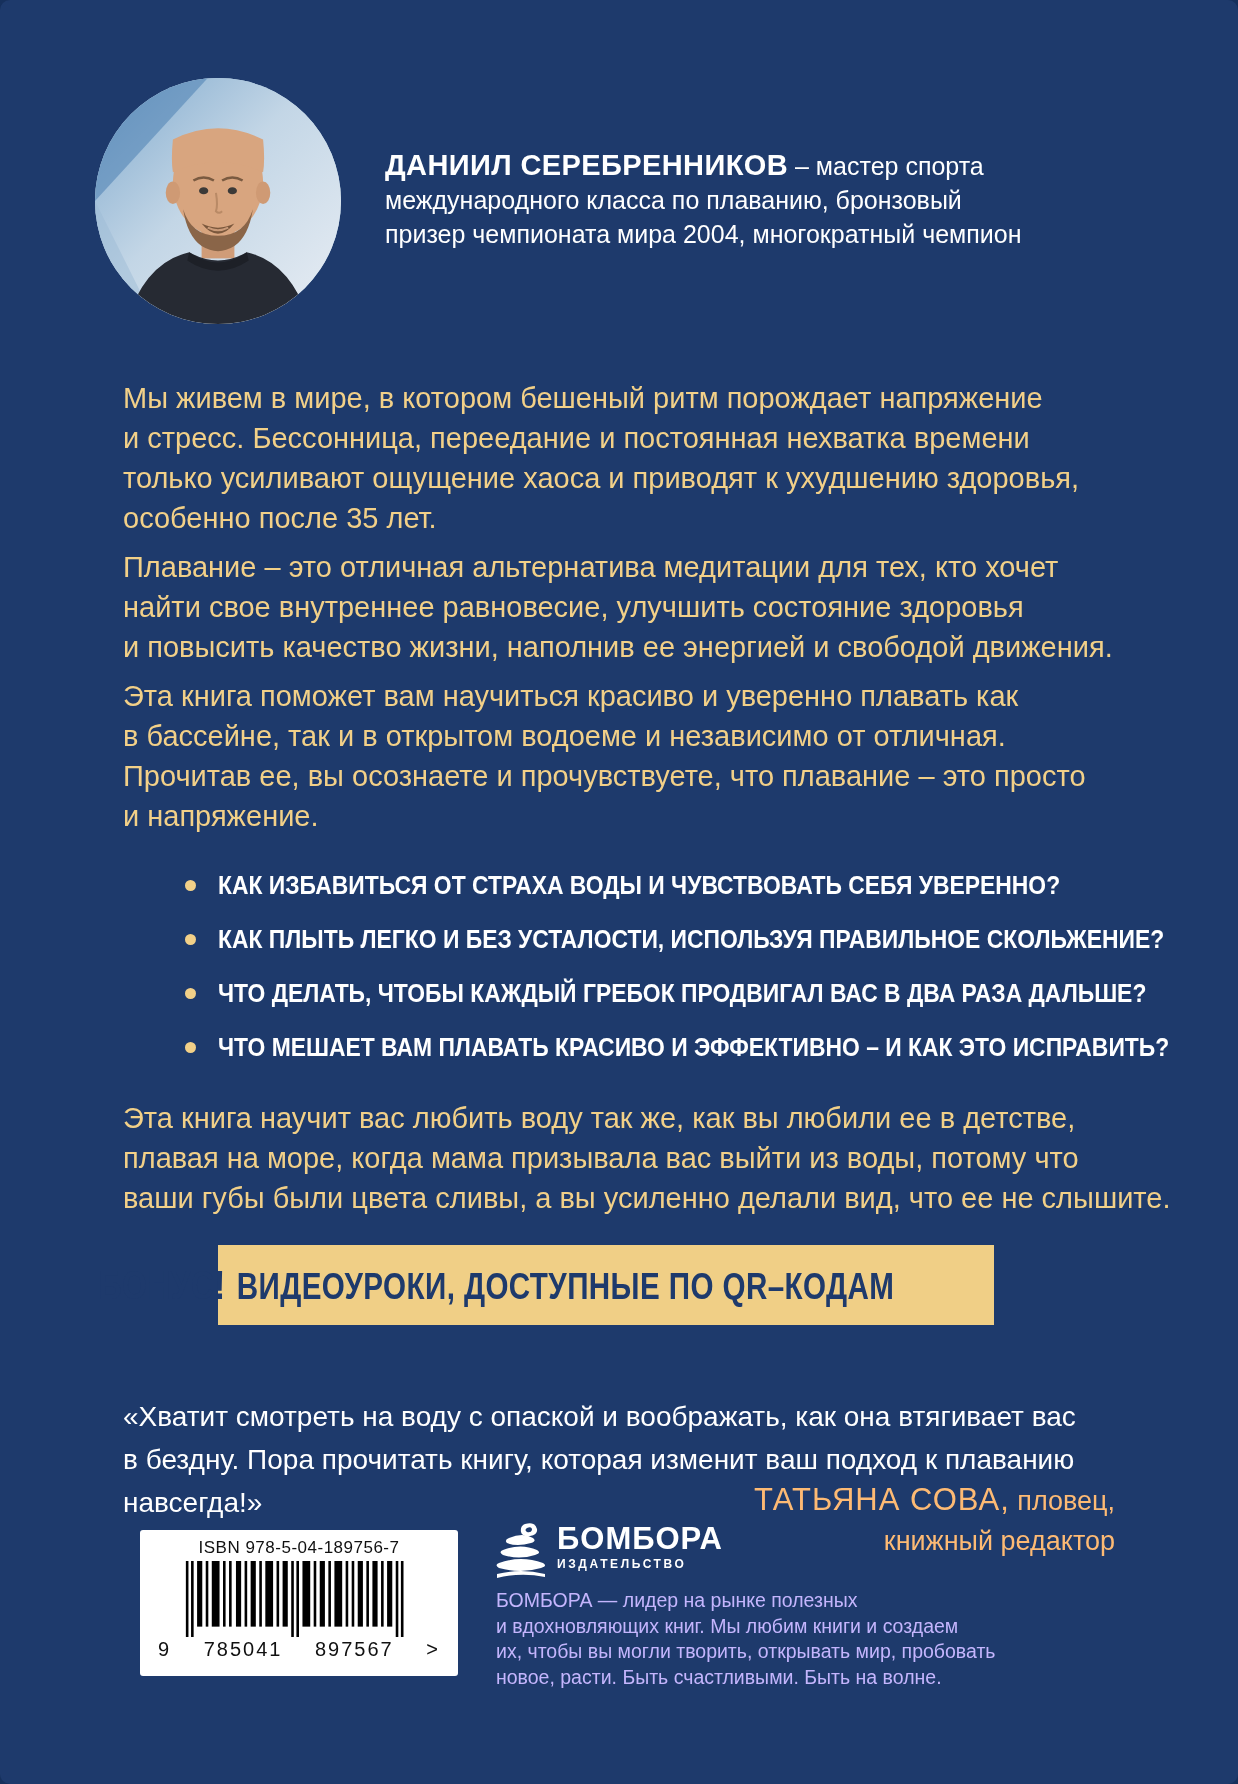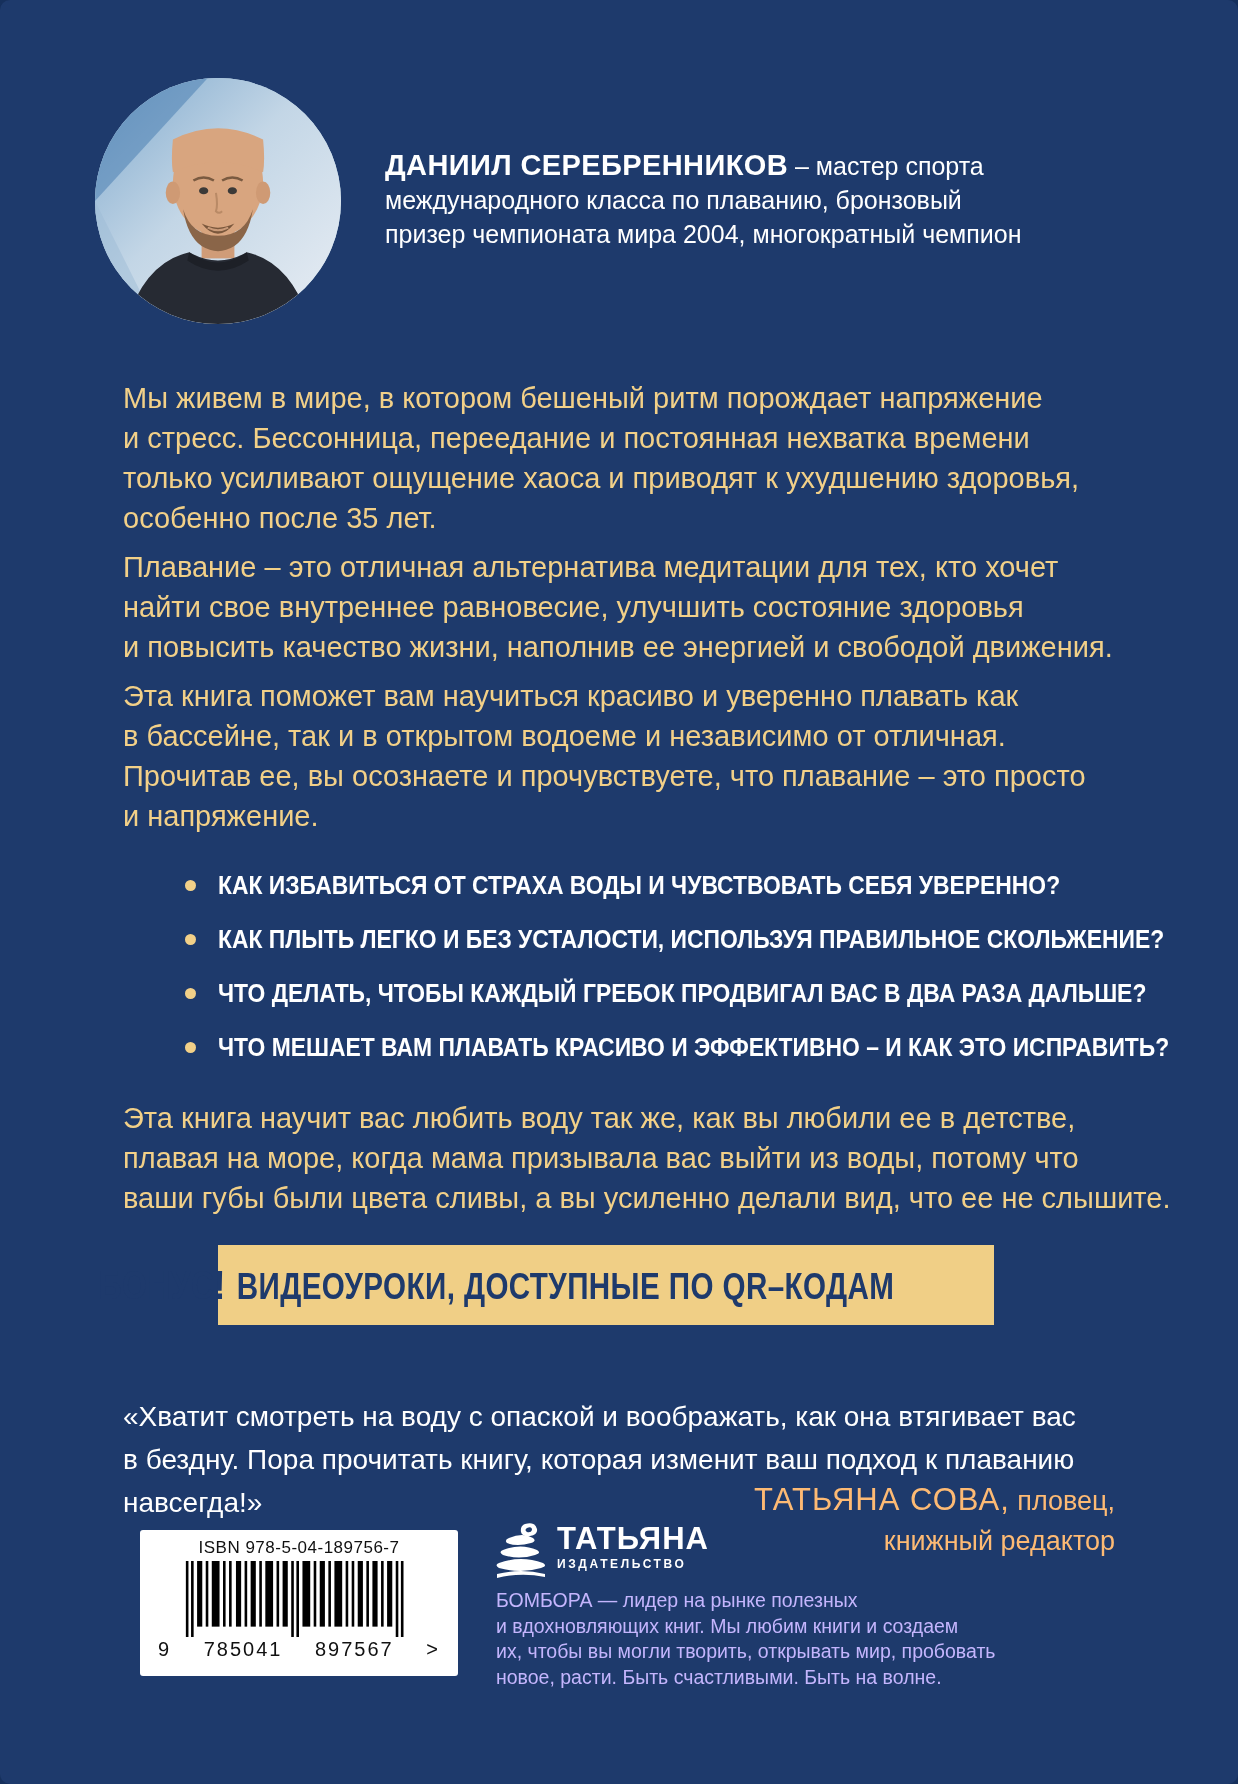--- a/index.html
+++ b/index.html
@@ -246,21 +246,21 @@
     <svg class="logo-icon" viewBox="0 0 52 58">
       <g fill="#ffffff">
         <path d="M30 2 q10 -3 12 5 q1 6 -7 7 q-8 1 -9 -4 q-1 -6 4 -8 M32 6 q-3 2 0 4 q4 1 5 -2 q0 -4 -5 -2"></path>
         <path d="M14 16 q14 -6 24 0 q4 3 -2 5 q-14 4 -24 0 q-3 -3 2 -5"></path>
         <path d="M8 28 q18 -7 34 0 q5 3 -2 5 q-16 5 -32 0 q-5 -3 0 -5"></path>
         <path d="M4 41 q22 -8 44 0 q5 3 -2 5 q-20 6 -42 0 q-5 -3 0 -5"></path>
         <path d="M2 52 q24 -6 48 0 l0 3 q-24 -5 -48 1 z"></path>
       </g>
     </svg>
     <div class="logo-words">
-      <div class="pub-name">ТАТЬЯНА</div>
+      <div class="pub-name">БОМБОРА</div>
       <div class="pub-tagline">ИЗДАТЕЛЬСТВО</div>
     </div>
   </div>
 
   <div class="pub-desc">
     <div class="line">БОМБОРА — лидер на рынке полезных</div>
     <div class="line">и вдохновляющих книг. Мы любим книги и создаем</div>
     <div class="line">их, чтобы вы могли творить, открывать мир, пробовать</div>
     <div class="line">новое, расти. Быть счастливыми. Быть на волне.</div>
   </div>

